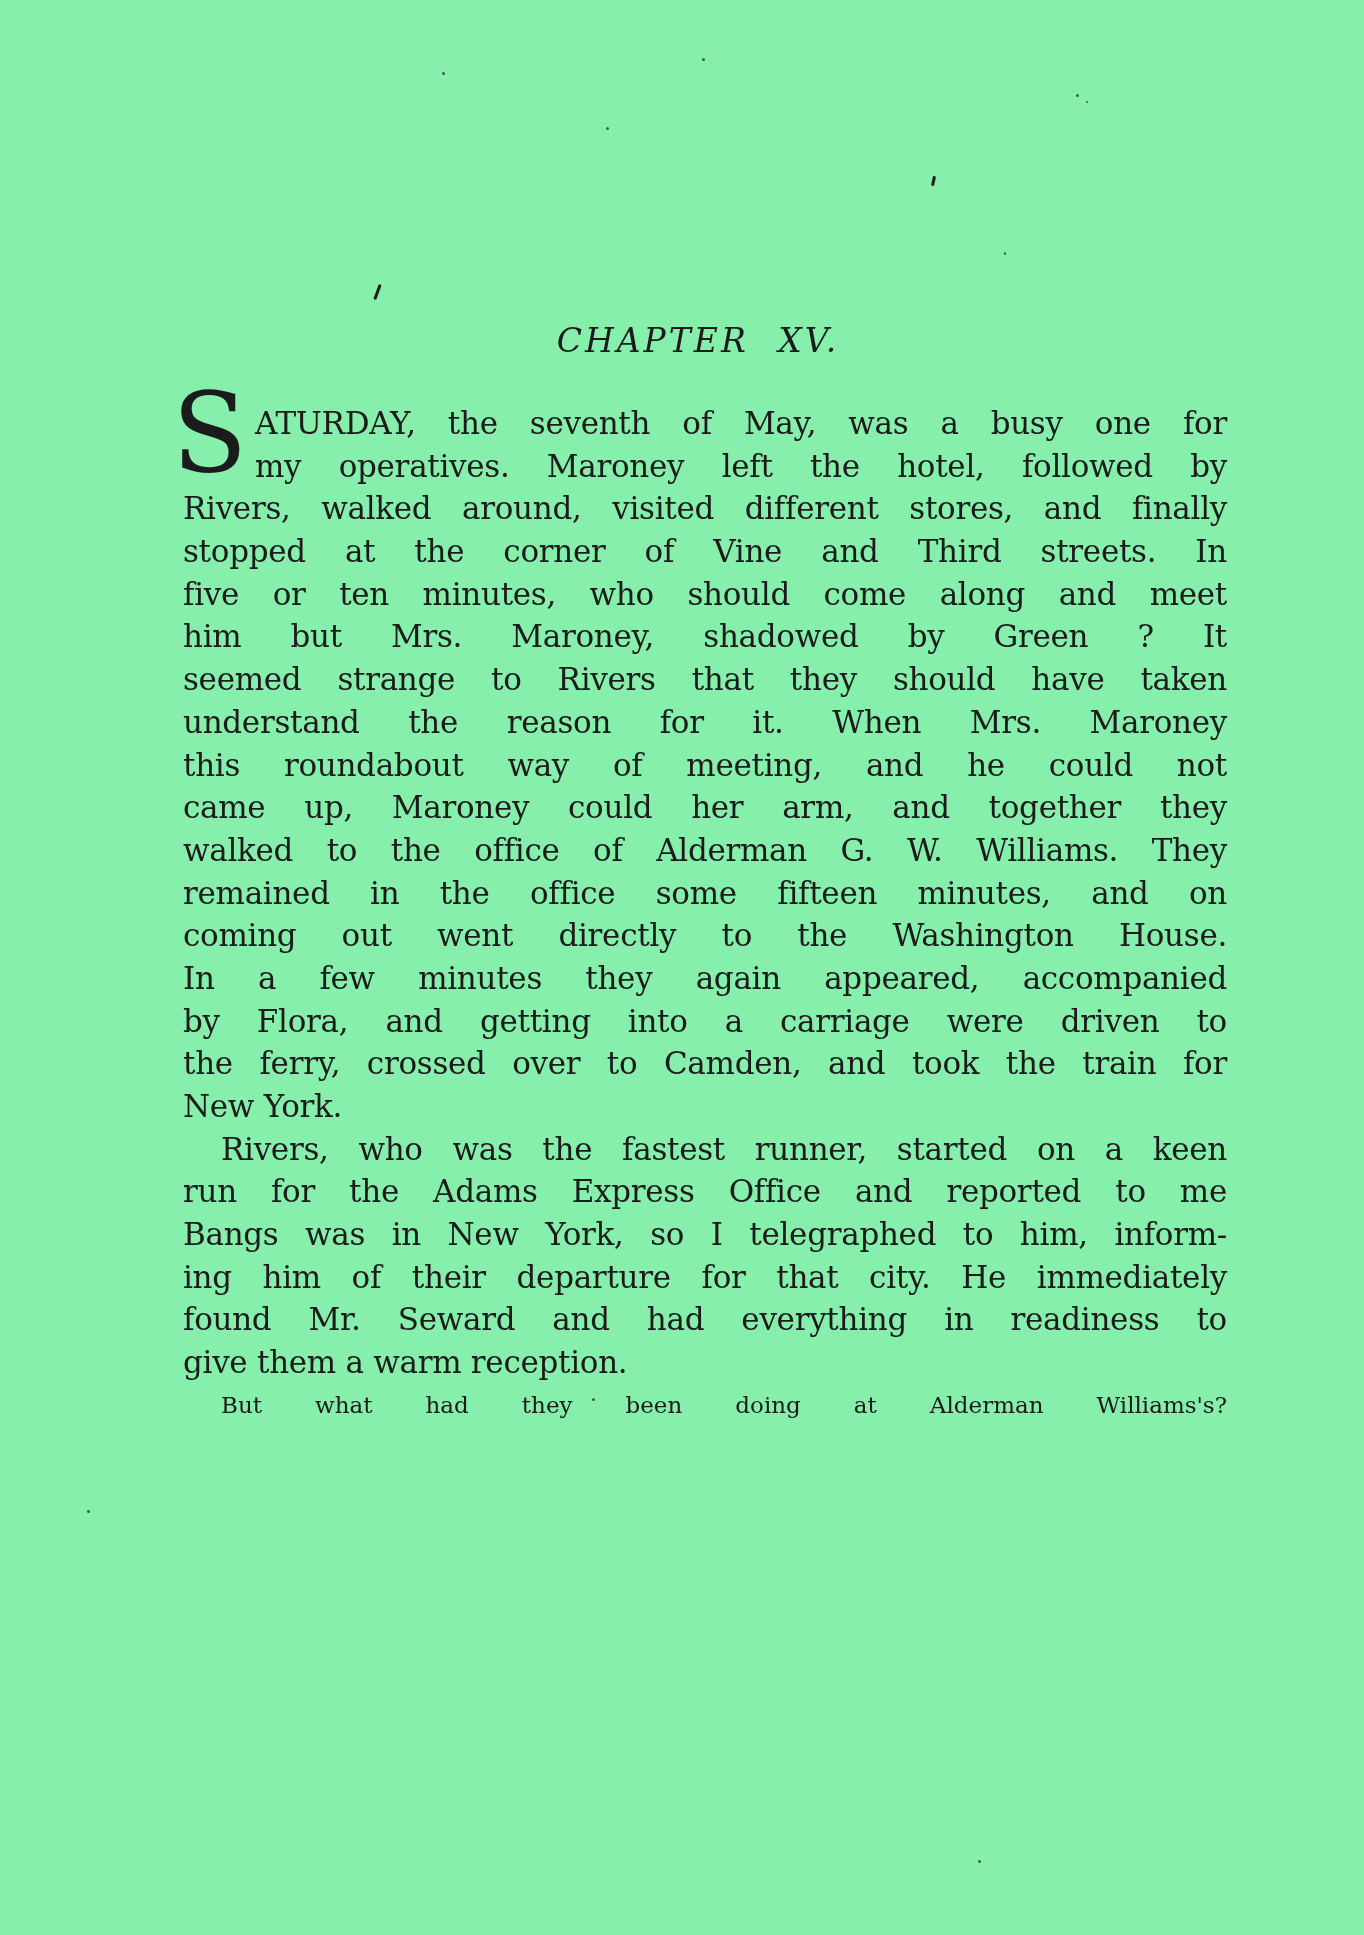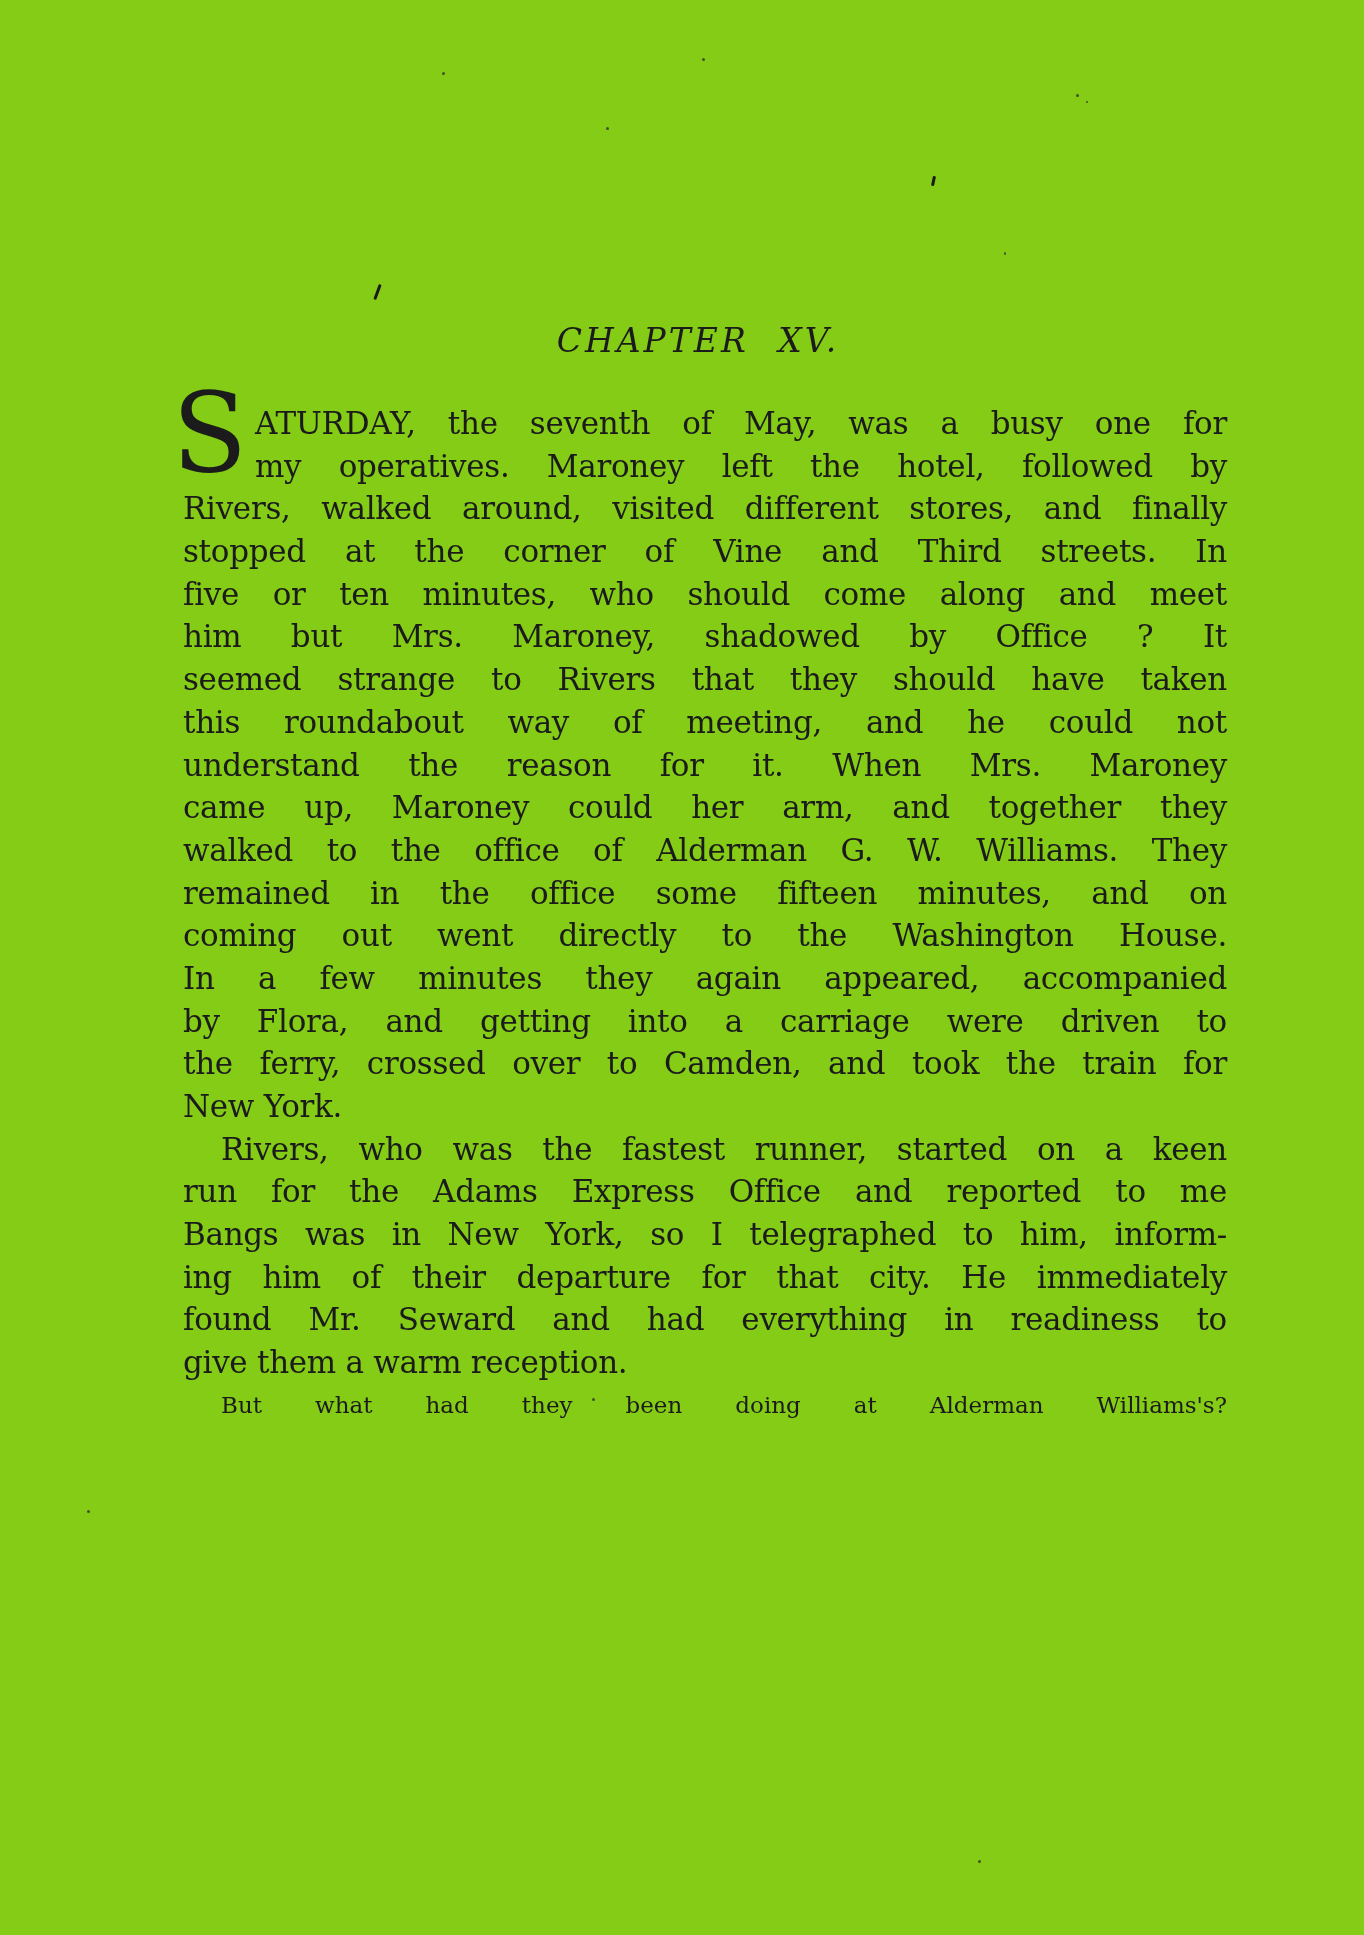--- a/index.html
+++ b/index.html
@@ -4,21 +4,21 @@
 <style>
   html, body {
     margin: 0;
     padding: 0;
     background: #e8e8e8;
   }
   .page {
     position: relative;
     width: 1364px;
     height: 1935px;
-    background: #84cc16;
+    background: #86efac;
     overflow: hidden;
     font-family: "DejaVu Serif", "Liberation Serif", serif;
     color: #1b1b1b;
   }
   .heading {
     position: absolute;
     left: 176px;
     top: 321px;
     width: 1044px;
     padding-right: 234px;
@@ -81,24 +81,24 @@
   <div class="heading">CHAPTER XV.</div>
 
   <div class="dropcap">S</div>
 
   <div class="body-lines">
       <div class="line j dc">ATURDAY, the seventh of May, was a busy one for</div>
       <div class="line j dc">my operatives.  Maroney left the hotel, followed by</div>
       <div class="line j">Rivers, walked around, visited different stores, and finally</div>
       <div class="line j">stopped at the corner of Vine and Third streets.  In</div>
       <div class="line j">five or ten minutes, who should come along and meet</div>
-      <div class="line j">him but Mrs. Maroney, shadowed by Office ?  It</div>
+      <div class="line j">him but Mrs. Maroney, shadowed by Green ?  It</div>
       <div class="line j">seemed strange to Rivers that they should have taken</div>
+      <div class="line j">understand the reason for it.  When Mrs. Maroney</div>
       <div class="line j">this roundabout way of meeting, and he could not</div>
-      <div class="line j">understand the reason for it.  When Mrs. Maroney</div>
       <div class="line j">came up, Maroney could her arm, and together they</div>
       <div class="line j">walked to the office of Alderman G. W. Williams.  They</div>
       <div class="line j">remained in the office some fifteen minutes, and on</div>
       <div class="line j">coming out went directly to the Washington House.</div>
       <div class="line j">In a few minutes they again appeared, accompanied</div>
       <div class="line j">by Flora, and getting into a carriage were driven to</div>
       <div class="line j">the ferry, crossed over to Camden, and took the train for</div>
       <div class="line">New York.</div>
       <div class="line j ind">Rivers, who was the fastest runner, started on a keen</div>
       <div class="line j">run for the Adams Express Office and reported to me</div>

